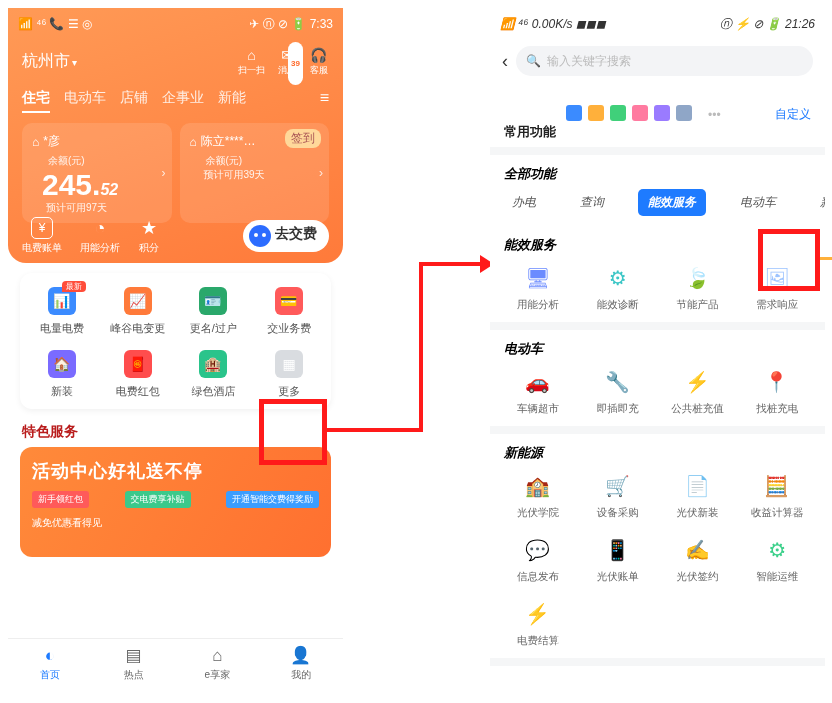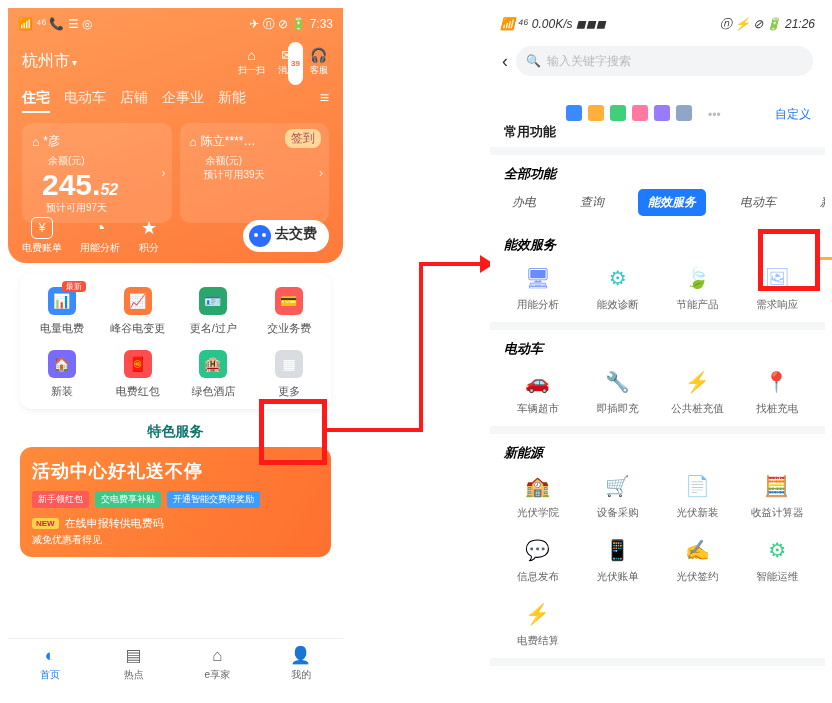--- a/index.html
+++ b/index.html
@@ -38,24 +38,24 @@
   .tool.noborder .ibox { border:none; font-size:18px;}
   .pay-btn { margin-left:auto; background:#fff; color:#333; border-radius:18px; padding:5px 12px 5px 6px; font-size:14px; font-weight:700; display:flex; align-items:flex-start; gap:4px;}
   .robot { width:22px; height:22px; background:#2c6cff; border-radius:50%; display:inline-block; position:relative;}
   .robot:before{content:"";position:absolute;left:5px;top:8px;width:4px;height:4px;background:#fff;border-radius:50%;}
   .robot:after{content:"";position:absolute;right:5px;top:8px;width:4px;height:4px;background:#fff;border-radius:50%;}
 
   .grid8 { background:#fff; margin:10px 12px 0; border-radius:12px; box-shadow:0 2px 6px rgba(0,0,0,.06); display:grid; grid-template-columns:repeat(4,1fr); padding:14px 4px 10px; row-gap:14px;}
   .gitem { display:flex; flex-direction:column; align-items:center; gap:6px; font-size:11px; color:#555; position:relative;}
   .gitem .ic { width:28px; height:28px; border-radius:6px; display:flex; align-items:center; justify-content:center; font-size:14px; color:#fff;}
   .tag-new { position:absolute; top:-6px; right:14px; background:#ff4d3a; color:#fff; font-size:8px; padding:0 4px; border-radius:4px 4px 4px 0;}
-  .sec-title { font-size:14px; font-weight:700; padding:14px 14px 6px; color:#0f766e;text-align:center;}
+  .sec-title { font-size:14px; font-weight:700; padding:14px 14px 6px; color:#b91c1c;}
   .promo { margin:0 12px; height:110px; border-radius:12px; background:linear-gradient(120deg,#ff8a3a,#ff7030); color:#fff; padding:10px 12px; position:relative; overflow:hidden;}
   .promo .big { font-size:18px; font-weight:700; letter-spacing:1px; margin-top:2px;}
-  .promo .pill-row { display:flex; gap:6px; margin:8px 0;}
+  .promo .pill-row { display:flex; gap:6px; margin:8px 0;justify-content:space-between;}
   .promo .pill { font-size:9px; padding:2px 6px; border-radius:3px; background:#ff5a5a;}
   .promo .pill.g{background:#3bc98b;} .promo .pill.b{background:#3b9dff;}
   .promo .newline { display:flex; align-items:center; gap:6px; font-size:11px;}
   .promo .newtag { background:#ffd24a; color:#d24; font-size:8px; font-weight:700; padding:1px 4px; border-radius:3px;}
   .promo .mini { font-size:10px; margin-top:2px;}
   .bottom-nav { position:absolute; bottom:0; left:0; right:0; height:50px; background:#fff; display:flex; border-top:1px solid #eee;}
   .bn { flex:1; display:flex; flex-direction:column; align-items:center; justify-content:center; font-size:10px; color:#666; gap:2px;}
   .bn.active { color:#1e7bff;}
   .bn .bi { font-size:17px;}
 
@@ -198,24 +198,20 @@
     </div>
 
   <div class="sec-title">特色服务</div>
   <div class="promo">
     <div class="big">活动中心好礼送不停</div>
     <div class="pill-row" id="promo-pills">
         <span class="pill ">新手领红包</span>
         <span class="pill g">交电费享补贴</span>
         <span class="pill b">开通智能交费得奖励</span>
       </div>
-    <div class="newline">
-      <span class="newtag">NEW</span>
-      <span>在线申报转供电费码</span>
-    </div>
     <div class="mini">减免优惠看得见</div>
   </div>
 
   <div class="bottom-nav" id="bottom-nav">
       <div class="bn active">
         <span class="bi">◐</span>
         <span>首页</span>
       </div>
       <div class="bn">
         <span class="bi">▤</span>

